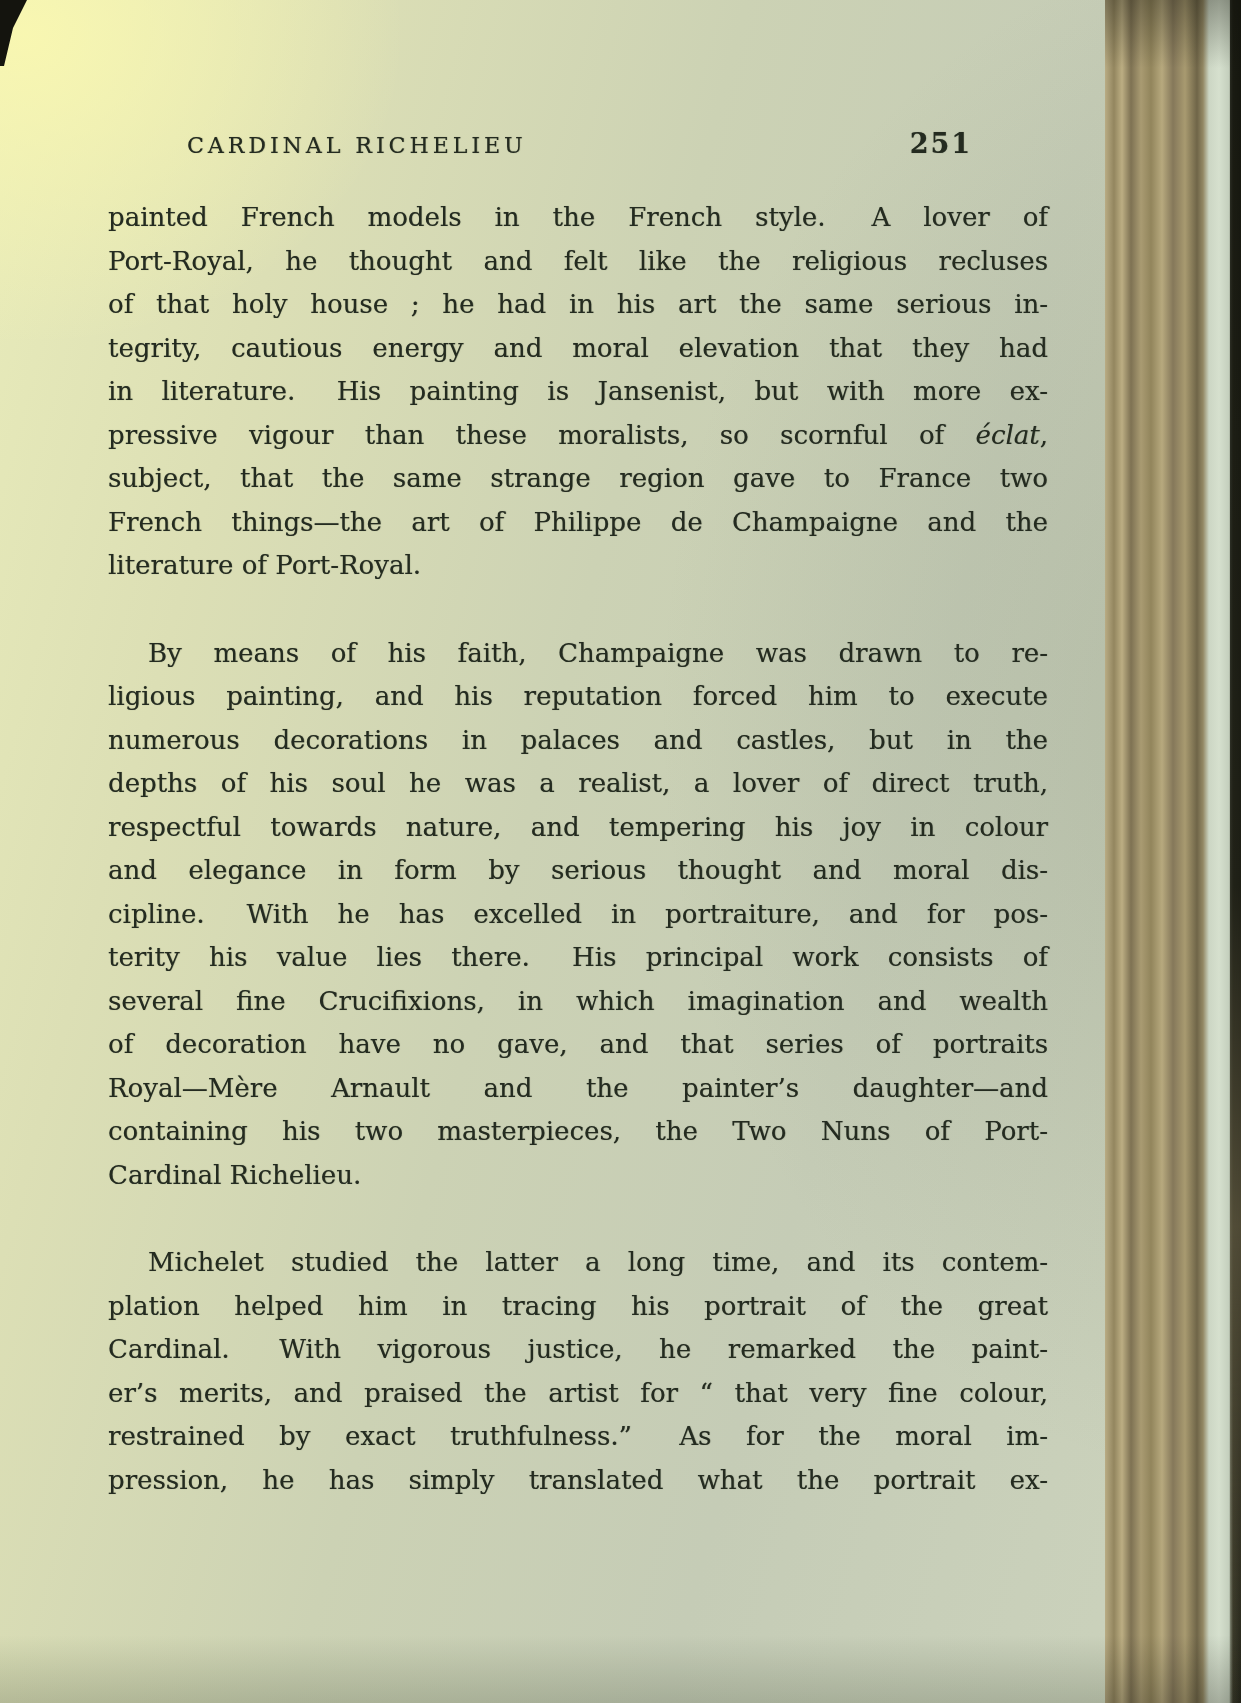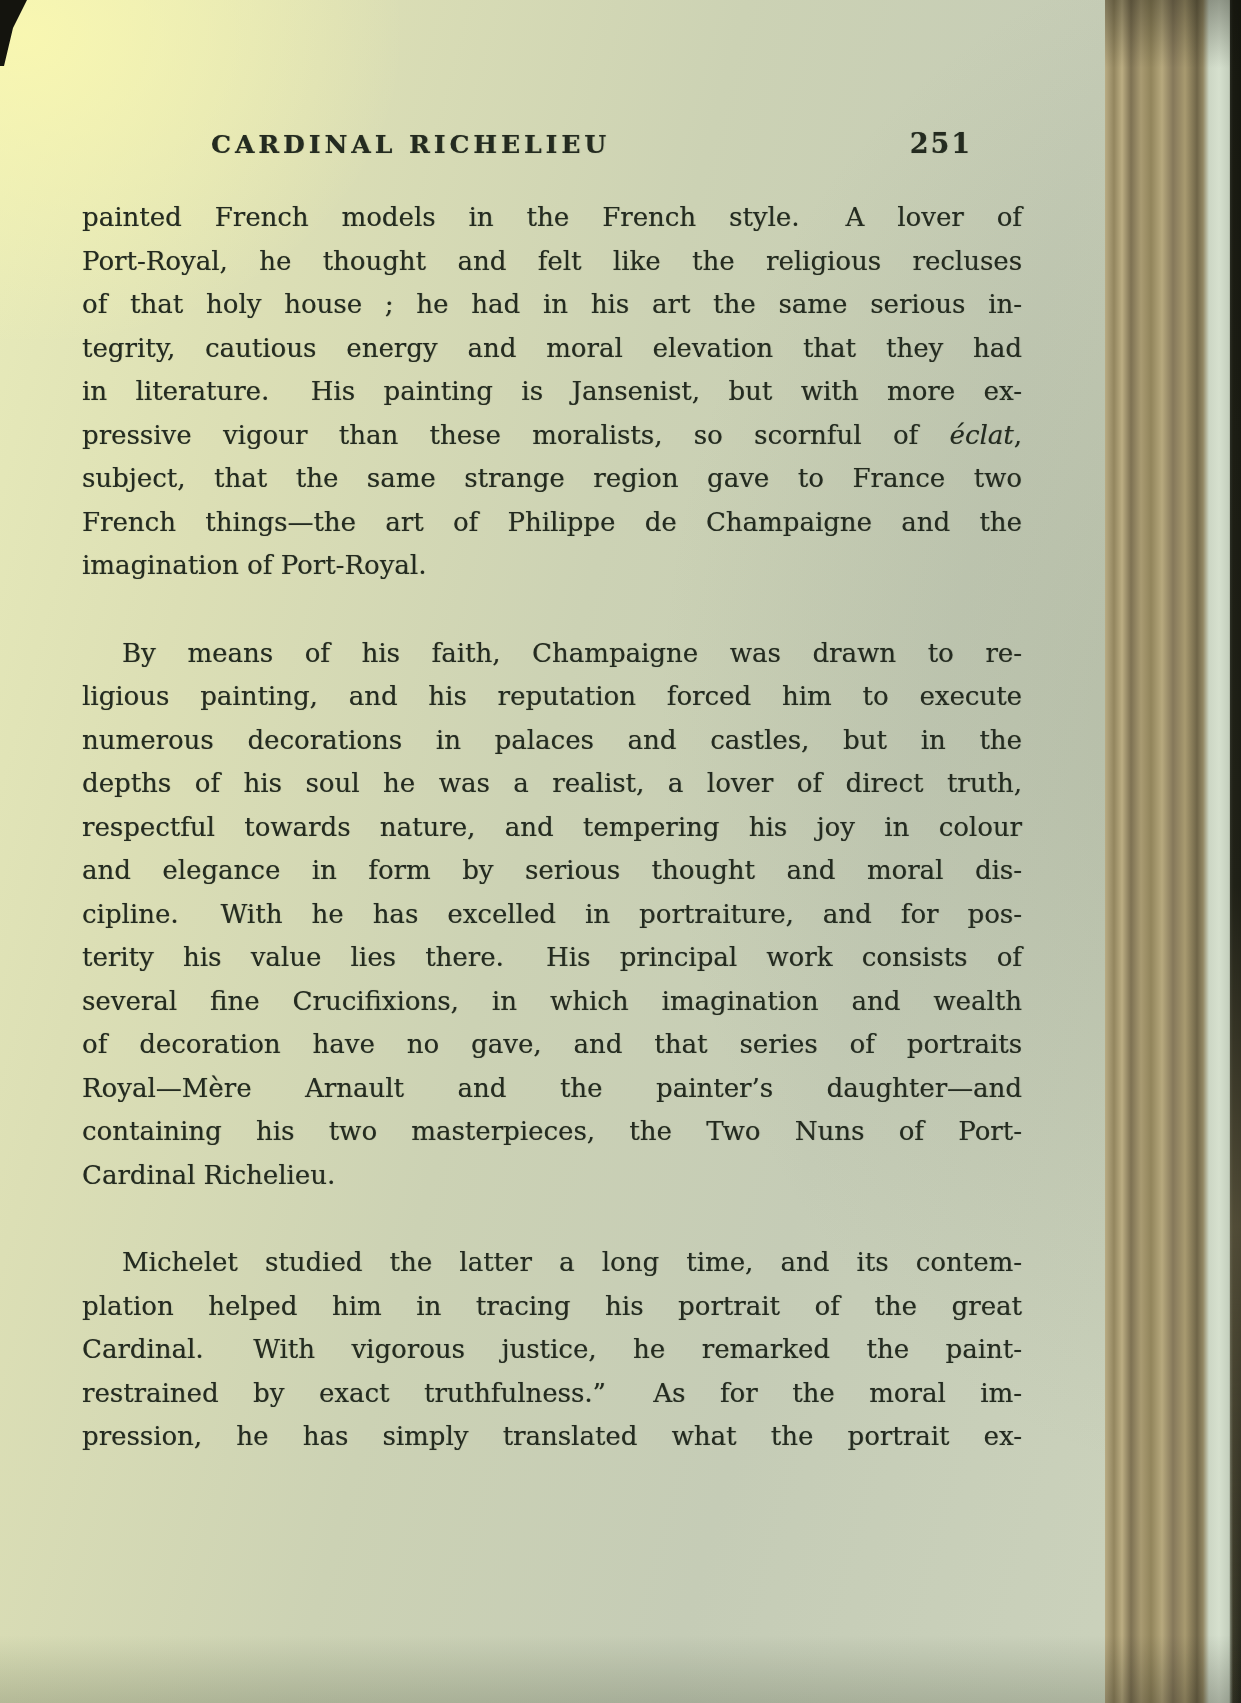--- a/index.html
+++ b/index.html
@@ -36,31 +36,31 @@
     position:absolute;top:0;left:0;width:34px;height:66px;
     background:#14140e;
     clip-path:polygon(0 0, 27px 0, 13px 28px, 4px 66px, 0 66px);
   }
   .running-head{
     position:absolute;left:95px;top:128px;width:940px;
     display:flex;align-items:baseline;
     color:#242b20;
   }
   .head-title{
-    margin-left:116px;
-    font-size:25px;font-weight:bold;letter-spacing:4px;
+    margin-left:92px;
+    font-size:22px;font-weight:normal;letter-spacing:4px;
     text-shadow:0.4px 0.4px 0.8px rgba(30,40,25,0.55);
   }
   .head-page{
     margin-left:auto;margin-right:63px;
     font-size:27px;font-weight:bold;letter-spacing:2px;
     text-shadow:0.4px 0.4px 0.8px rgba(30,40,25,0.55);
   }
   .body-text{
-    position:absolute;left:82px;top:196px;width:940px;
+    position:absolute;left:108px;top:196px;width:940px;
     font-size:26px;line-height:43.5px;
     color:#242b20;
     text-shadow:0.35px 0.35px 0.7px rgba(30,40,25,0.5);
   }
   .line{white-space:nowrap;}
   .line.just{
     white-space:normal;
     text-align:justify;
     text-align-last:justify;
   }
@@ -83,34 +83,35 @@
 
   <div class="body-text">
       <div class="line just"><span>painted French models in the French style.  A lover of</span></div>
       <div class="line just"><span>Port-Royal, he thought and felt like the religious recluses</span></div>
       <div class="line just"><span>of that holy house ; he had in his art the same serious in-</span></div>
       <div class="line just"><span>tegrity, cautious energy and moral elevation that they had</span></div>
       <div class="line just"><span>in literature.  His painting is Jansenist, but with more ex-</span></div>
       <div class="line just"><span>pressive vigour than these moralists, so scornful of </span><em>éclat</em><span>,</span></div>
       <div class="line just"><span>subject, that the same strange region gave to France two</span></div>
       <div class="line just"><span>French things—the art of Philippe de Champaigne and the</span></div>
-      <div class="line"><span>imagination of Port-Royal.</span></div>
+      <div class="line"><span>literature of Port-Royal.</span></div>
       <div class="line just indent"><span>By means of his faith, Champaigne was drawn to re-</span></div>
       <div class="line just"><span>ligious painting, and his reputation forced him to execute</span></div>
       <div class="line just"><span>numerous decorations in palaces and castles, but in the</span></div>
       <div class="line just"><span>depths of his soul he was a realist, a lover of direct truth,</span></div>
       <div class="line just"><span>respectful towards nature, and tempering his joy in colour</span></div>
       <div class="line just"><span>and elegance in form by serious thought and moral dis-</span></div>
       <div class="line just"><span>cipline.  With he has excelled in portraiture, and for pos-</span></div>
       <div class="line just"><span>terity his value lies there.  His principal work consists of</span></div>
       <div class="line just"><span>several fine Crucifixions, in which imagination and wealth</span></div>
       <div class="line just"><span>of decoration have no gave, and that series of portraits</span></div>
       <div class="line just"><span>Royal—Mère Arnault and the painter’s daughter—and</span></div>
       <div class="line just"><span>containing his two masterpieces, the Two Nuns of Port-</span></div>
       <div class="line"><span>Cardinal Richelieu.</span></div>
       <div class="line just indent"><span>Michelet studied the latter a long time, and its contem-</span></div>
       <div class="line just"><span>plation helped him in tracing his portrait of the great</span></div>
       <div class="line just"><span>Cardinal.  With vigorous justice, he remarked the paint-</span></div>
+      <div class="line just"><span>er’s merits, and praised the artist for “ that very fine colour,</span></div>
       <div class="line just"><span>restrained by exact truthfulness.”  As for the moral im-</span></div>
       <div class="line just"><span>pression, he has simply translated what the portrait ex-</span></div>
     </div>
 
 </div>
 
 </body></html>

